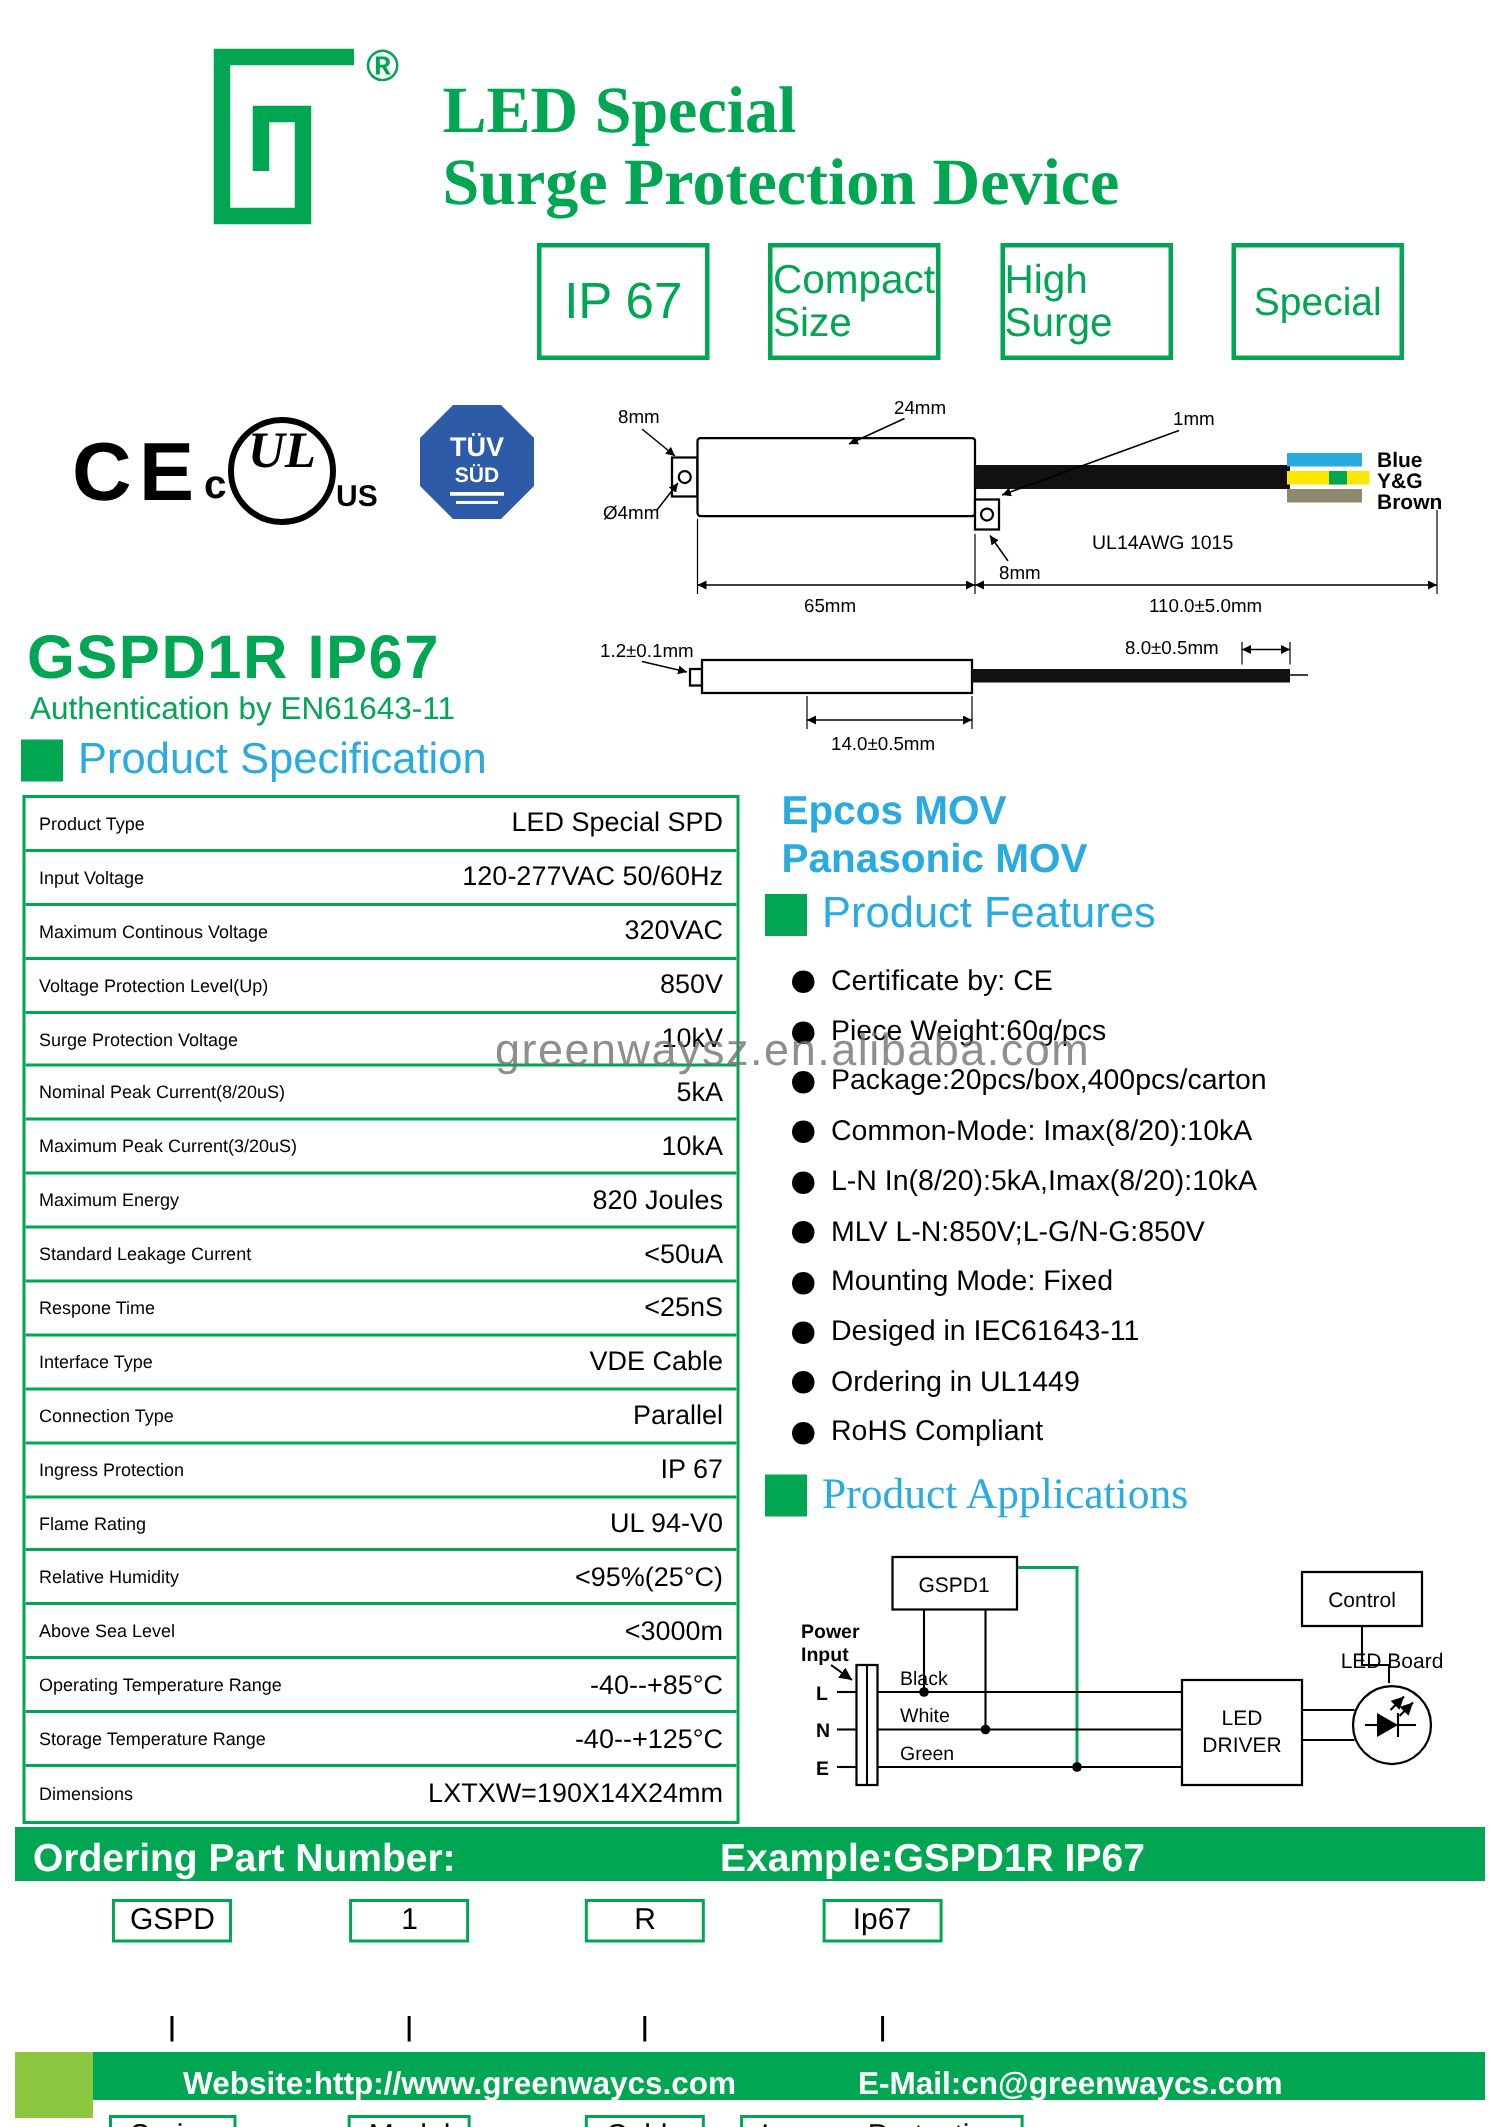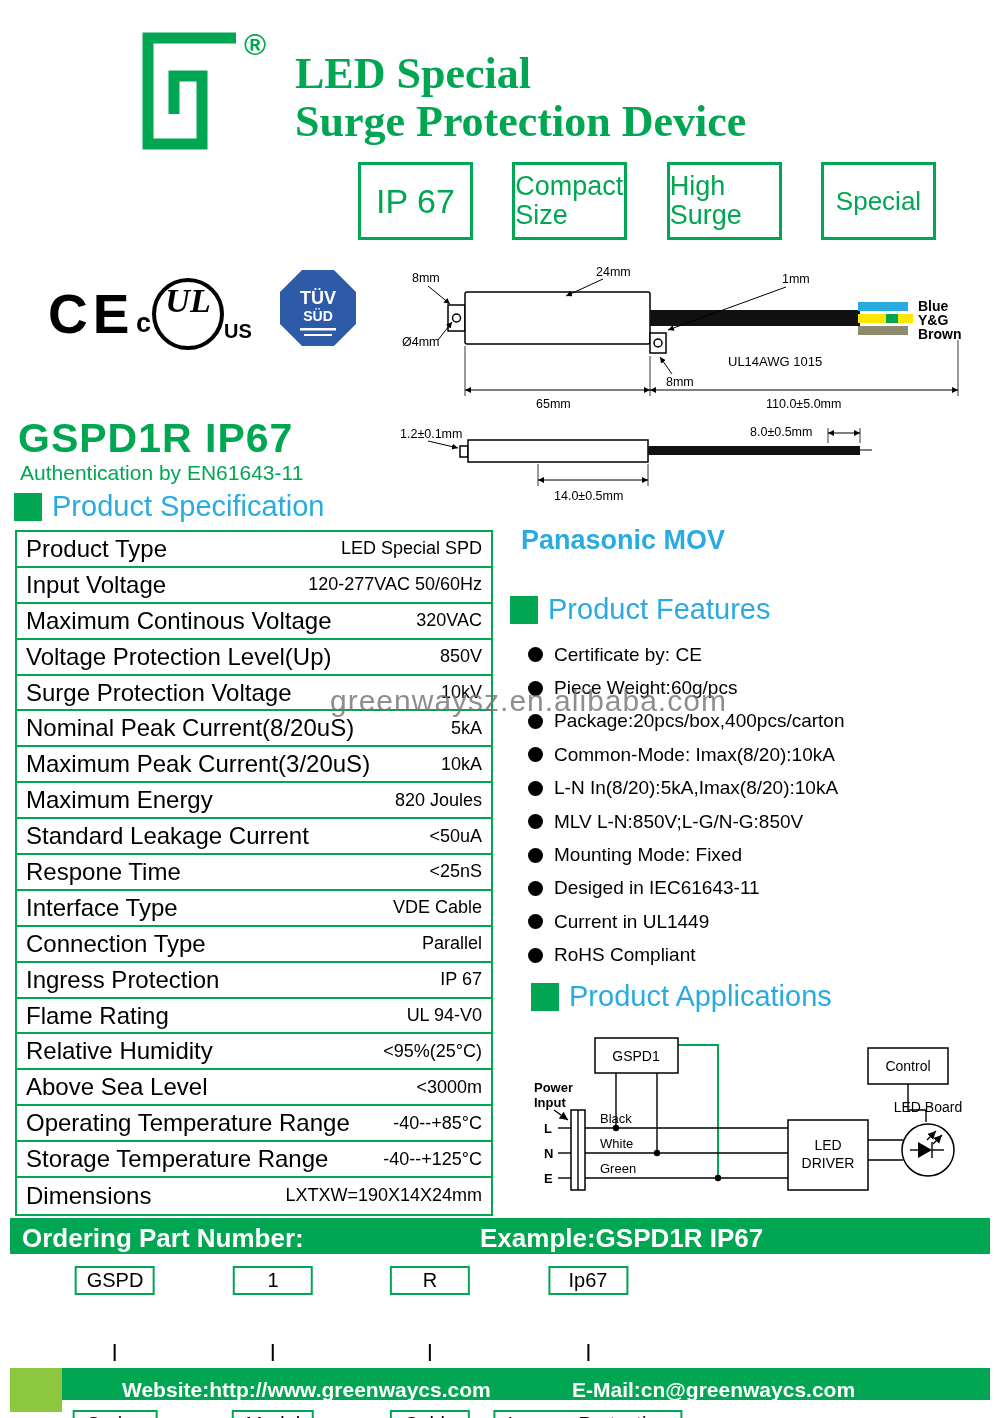--- a/index.html
+++ b/index.html
@@ -48,27 +48,27 @@
   
   .model-title{position:absolute;left:18px;top:415px;font-size:41px;font-weight:bold;color:var(--green);letter-spacing:1px;}
   .auth-line{position:absolute;left:20px;top:461px;font-size:21px;color:var(--green);}
 
   
   .sec-head{position:absolute;display:flex;align-items:center;}
   .sec-square{width:28px;height:28px;background:var(--green);margin-right:10px;flex:0 0 auto;}
   .sec-text{color:var(--blue);font-size:29px;}
   .head-spec{left:14px;top:490px;}
   .head-features{left:510px;top:593px;}
-  .head-apps{left:531px;top:980px;}
+  .head-apps{left:510px;top:980px;font-family:Liberation Serif, serif;}
 
   
   .spec-table{position:absolute;left:15px;top:530px;width:478px;border:2px solid var(--green);background:#fff;}
   .spec-row{height:35.9px;display:flex;align-items:center;justify-content:space-between;border-bottom:2px solid var(--green);padding:0 9px;}
   .spec-row:last-of-type{border-bottom:none;}
-  .spec-label{font-size:24px;}
+  .spec-label{font-size:12px;}
   .spec-value{font-size:18px;text-align:right;white-space:nowrap;}
 
   
   .mov{position:absolute;left:521px;top:524px;color:var(--blue);font-weight:bold;font-size:27px;line-height:32px;}
   .features-list{position:absolute;left:528px;top:638px;width:452px;}
   .feature-item{height:33.4px;display:flex;align-items:center;}
   .bullet{width:15px;height:15px;background:#000;border-radius:50%;margin-right:11px;flex:0 0 auto;}
   .feature-text{font-size:19px;white-space:nowrap;}
 
   
@@ -306,20 +306,21 @@
         <span class="spec-value">-40--+125°C</span>
       </div>
 
       <div class="spec-row">
         <span class="spec-label">Dimensions</span>
         <span class="spec-value">LXTXW=190X14X24mm</span>
       </div>
     </div>
 
   <div class="mov">
+    <div>Epcos MOV</div>
     <div>Panasonic MOV</div>
   </div>
 
   <div class="sec-head head-features">
     <span class="sec-square"></span>
     <span class="sec-text">Product Features</span>
   </div>
   <div class="features-list">
 
       <div class="feature-item">
@@ -357,21 +358,21 @@
         <span class="feature-text">Mounting Mode: Fixed</span>
       </div>
 
       <div class="feature-item">
         <span class="bullet"></span>
         <span class="feature-text">Desiged in IEC61643-11</span>
       </div>
 
       <div class="feature-item">
         <span class="bullet"></span>
-        <span class="feature-text">Current in UL1449</span>
+        <span class="feature-text">Ordering in UL1449</span>
       </div>
 
       <div class="feature-item">
         <span class="bullet"></span>
         <span class="feature-text">RoHS Compliant</span>
       </div>
     </div>
 
   <div class="sec-head head-apps">
     <span class="sec-square"></span>

